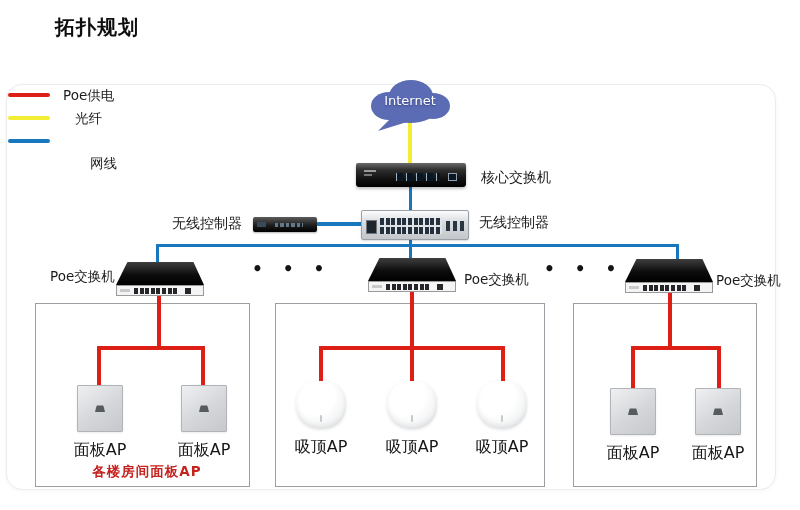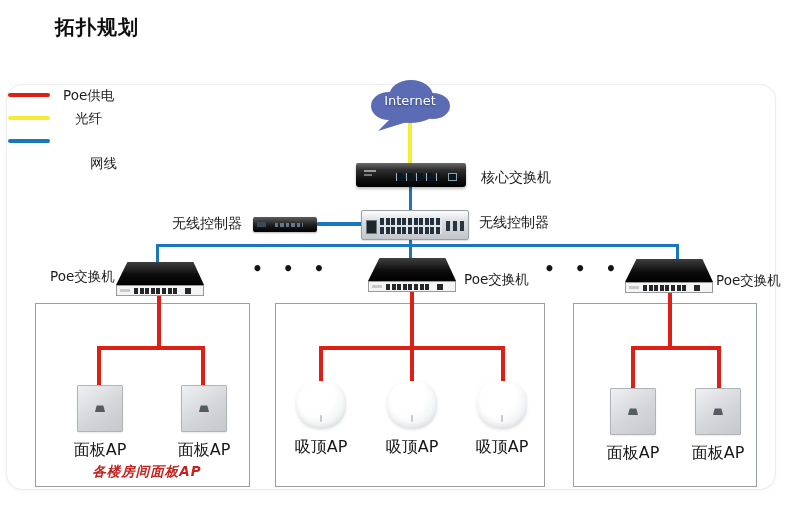--- a/index.html
+++ b/index.html
@@ -196,21 +196,21 @@
   <div class="ellipsis" style="left:544px;top:259px;">• • •</div>
 
   <div class="panel-ap" style="left:77px;top:385px;">
       <span class="jack"></span>
     </div>
   <div class="panel-ap" style="left:181px;top:385px;">
       <span class="jack"></span>
     </div>
   <div class="ap-label" style="left:70px;top:440px;width:60px;">面板AP</div>
   <div class="ap-label" style="left:174px;top:440px;width:60px;">面板AP</div>
-  <div class="caption" style="left:35px;top:463px;width:224px;font-style:italic;">各楼房间面板AP</div>
+  <div class="caption" style="left:35px;top:463px;width:224px;">各楼房间面板AP</div>
 
   <div class="ceiling-ap" style="left:296px;top:381px;">
       <span class="slit"></span>
     </div>
   <div class="ceiling-ap" style="left:387px;top:381px;">
       <span class="slit"></span>
     </div>
   <div class="ceiling-ap" style="left:477px;top:381px;">
       <span class="slit"></span>
     </div>

